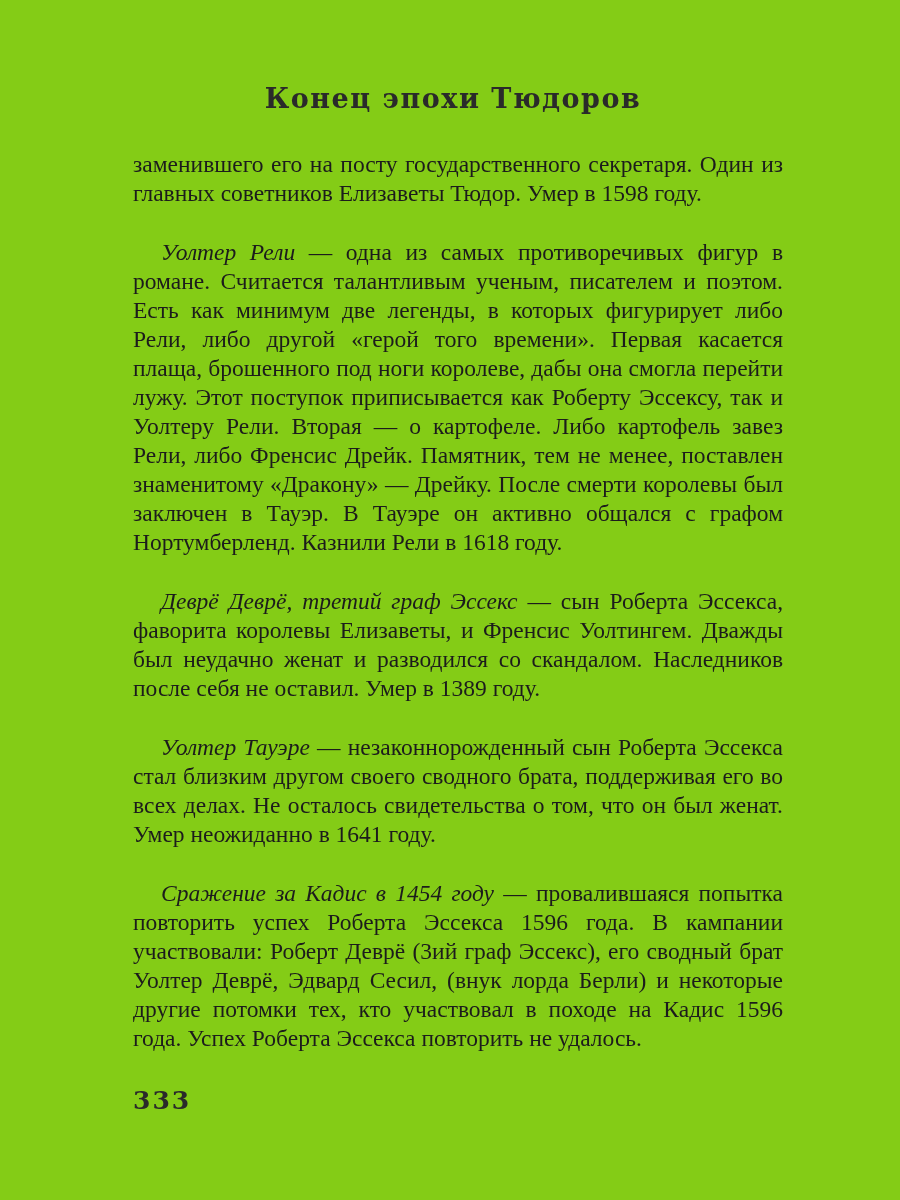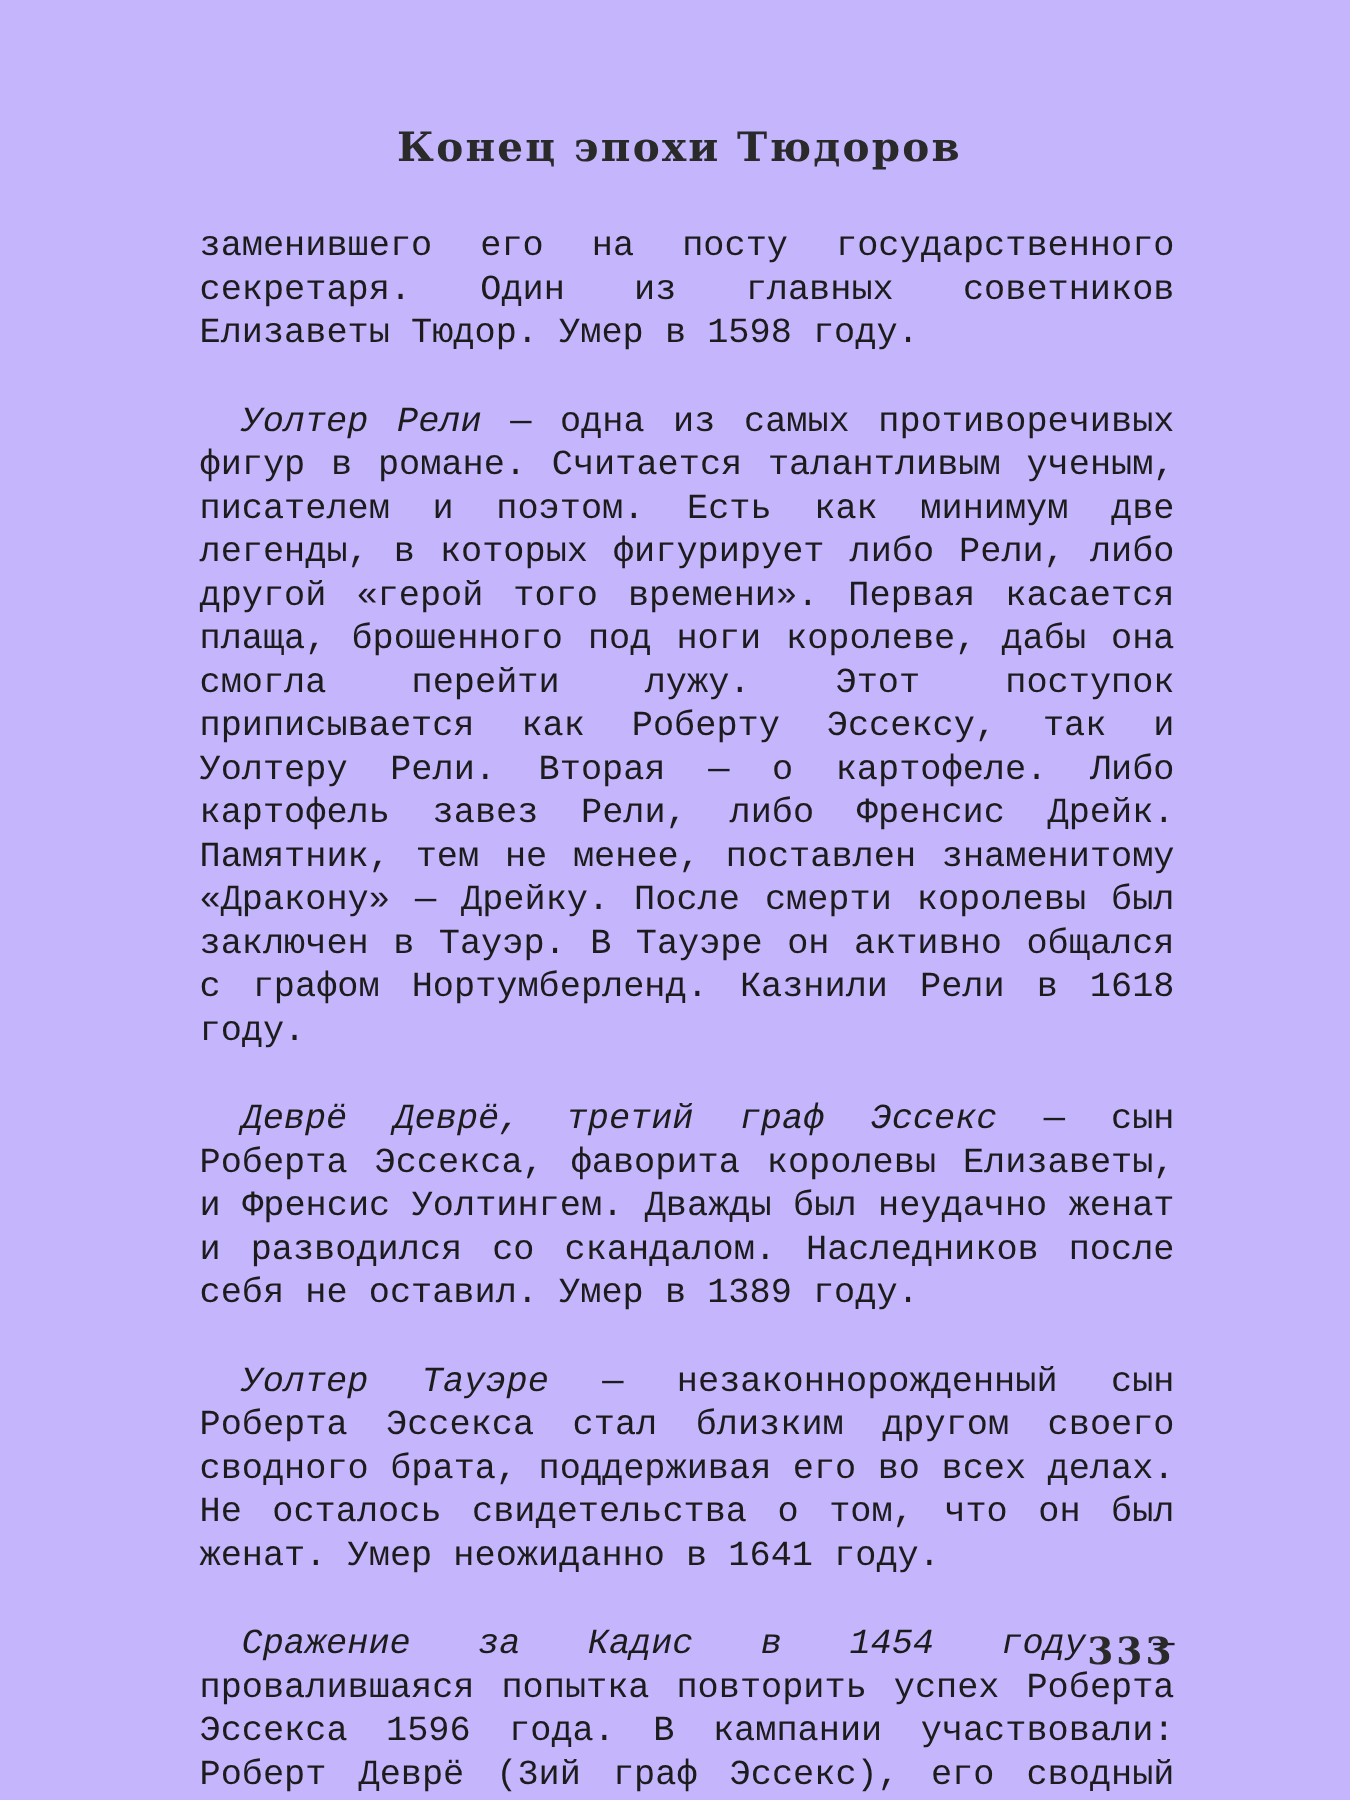--- a/index.html
+++ b/index.html
@@ -4,21 +4,21 @@
 <style>
   html, body {
     margin: 0;
     padding: 0;
     background: #ffffff;
   }
   .page {
     position: relative;
     width: 900px;
     height: 1200px;
-    background: #c4b5fd;
+    background: #84cc16;
     box-sizing: border-box;
     padding-top: 84px;
     overflow: hidden;
   }
   .running-head {
     width: 650px;
     margin: 0 auto 0 128px;
     text-align: center;
     font-family: "DejaVu Serif", serif;
     font-size: 27px;
@@ -32,34 +32,33 @@
     margin: 36px 0 0 133px;
     font-family: "Liberation Serif", serif;
     font-size: 23.5px;
     line-height: 29px;
     color: #1c1c1c;
     text-align: justify;
   }
   .text-block p {
     margin: 0 0 30px 0;
     text-indent: 28px;
-    font-family: Liberation Mono, monospace;
   }
   .text-block p.no-indent {
     text-indent: 0;
   }
   .lead {
     font-style: italic;
   }
   .folio {
     position: absolute;
     top: 1086px;
     left: 133px;
     width: 650px;
-    text-align: right;
+    text-align: left;
     font-family: "DejaVu Serif", serif;
     font-size: 25px;
     font-weight: bold;
     letter-spacing: 2px;
     color: #2a2a2a;
   }
 </style>
 </head>
 <body>
 

